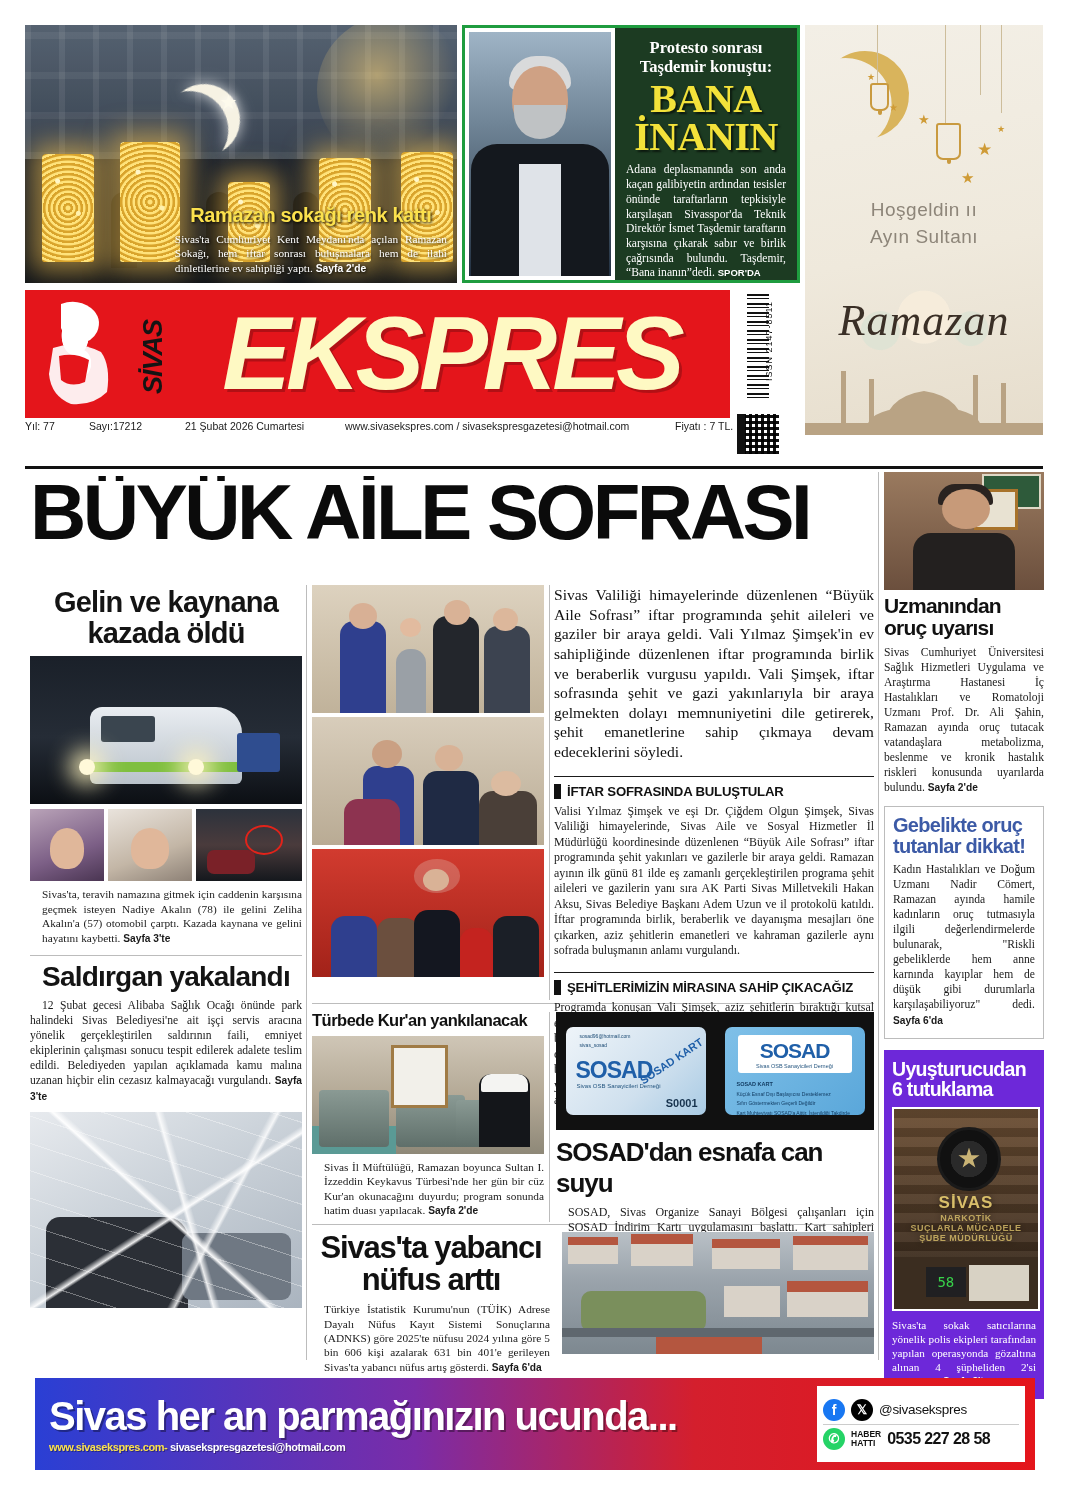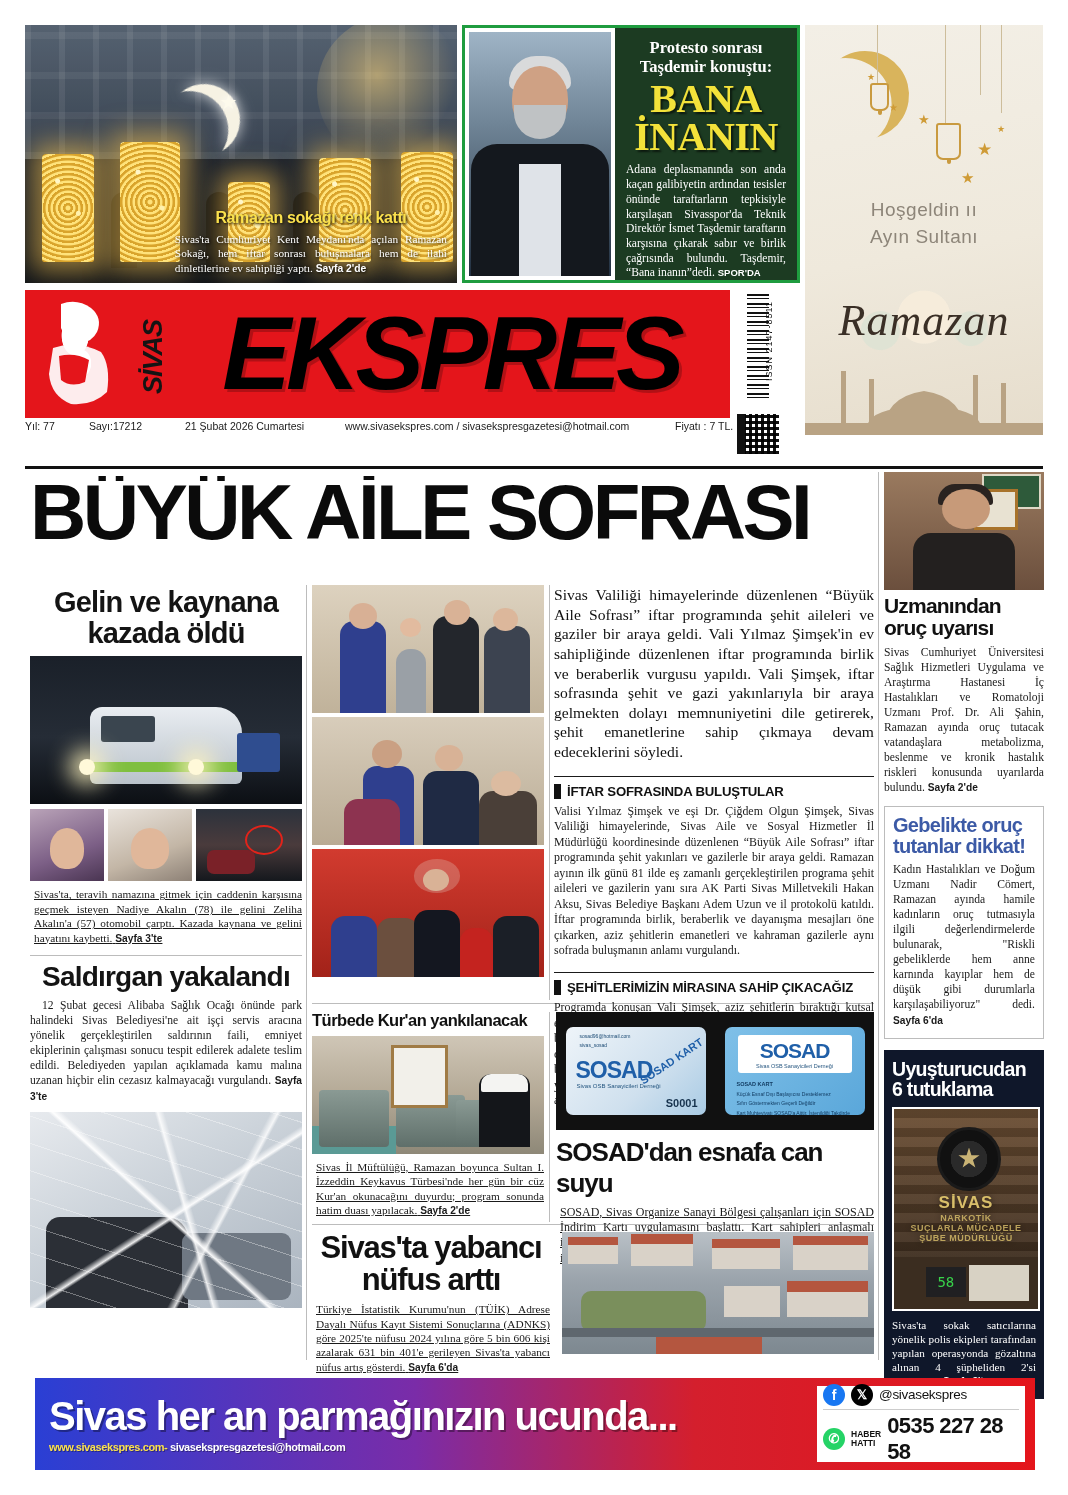--- a/index.html
+++ b/index.html
@@ -50,21 +50,21 @@
   }
   #ramazan-photo .silh{
     position:absolute;bottom:6%;width:26px;height:76px;border-radius:13px 13px 0 0;
     background:#0a0d12;
   }
   .photo-cap{
     position:absolute;right:10px;bottom:8px;width:63%;text-align:center;
   }
   .photo-cap h3{
     margin:0 0 5px 0;color:#fbe14d;font-family:"Liberation Sans",sans-serif;
-    font-weight:bold;font-size:16px;letter-spacing:-.4px;
+    font-weight:bold;font-size:20px;letter-spacing:-.4px;
     text-shadow:1px 1px 3px rgba(0,0,0,.95);
   }
   .photo-cap p{
     margin:0;color:#ffffff;font-size:11.3px;line-height:1.28;
     text-align:justify;text-shadow:1px 1px 3px rgba(0,0,0,.95);
   }
   .photo-cap p b{font-family:"Liberation Sans",sans-serif;font-size:10.3px;}
 
   
   #tasdemir-box{
@@ -174,21 +174,21 @@
     position:absolute;left:96px;top:22px;width:64px;height:90px;
     transform:rotate(-90deg);transform-origin:center;
     font-family:"Liberation Sans",sans-serif;font-weight:bold;font-style:italic;
     font-size:27px;color:#141414;letter-spacing:-1px;display:flex;
     align-items:center;justify-content:center;
   }
   #ekspres{
     position:absolute;left:152px;top:4px;width:548px;height:120px;
     display:flex;align-items:center;justify-content:center;
     font-family:"Liberation Sans",sans-serif;font-weight:bold;font-style:italic;
-    font-size:103px;color:#000000;letter-spacing:-5px;
+    font-size:103px;color:#fef9c3;letter-spacing:-5px;
     text-shadow:3px 3px 0 rgba(0,0,0,.22);
   }
   #issn-block{
     position:absolute;left:712px;top:0px;width:40px;height:120px;
   }
   #issn-block .bars{
     position:absolute;left:10px;top:4px;width:22px;height:106px;
     background:repeating-linear-gradient(180deg,#111 0 2px,#fff 2px 4px,#111 4px 5px,#fff 5px 9px);
   }
   #issn-block .lbl{
@@ -276,21 +276,21 @@
   }
   .tb3 .ring{
     position:absolute;right:18%;top:22%;width:34px;height:26px;
     border:2px solid #e2231a;border-radius:50%;
   }
   .tb3 .car{
     position:absolute;left:10%;bottom:10%;width:46%;height:34%;
     background:#7a2128;border-radius:7px;
   }
   .cap-text{
-    font-size:11.3px;line-height:1.27;text-align:justify;color:#1a1a1a;margin:6px 0 0 4px;text-decoration:underline;
+    font-size:11.3px;line-height:1.27;text-align:justify;color:#1a1a1a;margin:6px 0 0 12px;
   }
   .cap-text b{font-family:"Liberation Sans",sans-serif;font-size:10.2px;}
   #saldirgan-title{font-size:28px;padding:6px 0 6px 0;}
   #saldirgan-body{
     font-size:11.6px;line-height:1.3;text-align:justify;color:#1a1a1a;margin:0;
     text-indent:12px;
   }
   #saldirgan-body b{font-family:"Liberation Sans",sans-serif;font-size:10.2px;}
   #saldirgan-photo{
     position:relative;width:272px;height:196px;margin-top:8px;overflow:hidden;
@@ -367,21 +367,21 @@
   .side-body{font-size:11.6px;line-height:1.3;color:#1a1a1a;margin:0;text-align:justify;}
   .side-body b{font-family:"Liberation Sans",sans-serif;font-size:10.2px;}
   #gebelik-box{
     margin-top:11px;border:1px solid #bcbcbc;padding:8px 8px 10px 8px;
   }
   #gebelik-title{
     font-family:"Liberation Sans",sans-serif;font-weight:bold;font-size:20px;
     line-height:1.04;letter-spacing:-.7px;color:#3c5aa6;margin:0 0 5px 0;
   }
   #uyusturucu-box{
-    margin-top:11px;background:#0f172a;padding:9px 8px 10px 8px;color:#fff;
+    margin-top:11px;background:#6d28d9;padding:9px 8px 10px 8px;color:#fff;
   }
   #uyusturucu-title{
     font-family:"Liberation Sans",sans-serif;font-weight:bold;font-size:19.5px;
     line-height:1.05;letter-spacing:-.7px;color:#fff;margin:0 0 7px 0;
   }
   #uyusturucu-photo{
     position:relative;width:100%;height:200px;overflow:hidden;border:2px solid #fff;
     background:linear-gradient(180deg,#6b4e33 0%,#4b3725 56%,#2a1f16 100%);
   }
   #uyusturucu-photo .wood{
@@ -526,21 +526,21 @@
   }
   .ad-row{display:flex;align-items:center;gap:6px;}
   .ad-row + .ad-row{border-top:1px solid #ccc;padding-top:3px;}
   .sico{width:22px;height:22px;border-radius:50%;flex:none;display:flex;align-items:center;
     justify-content:center;color:#fff;font-family:"Liberation Sans",sans-serif;font-weight:bold;font-size:14px;}
   .fb{background:#1877f2;}
   .xx{background:#000;font-size:13px;}
   .wa{background:#25d366;font-size:13px;}
   .ad-handle{font-family:"Liberation Sans",sans-serif;font-size:13.5px;color:#111;letter-spacing:-.3px;}
   .ad-hat{font-family:"Liberation Sans",sans-serif;font-weight:bold;font-size:8.5px;color:#111;line-height:1.05;}
-  .ad-phone{font-family:"Liberation Sans",sans-serif;font-weight:bold;font-size:22px;color:#111;letter-spacing:-.6px;}
+  .ad-phone{font-family:"Liberation Sans",sans-serif;font-weight:bold;font-size:16px;color:#111;letter-spacing:-.6px;text-align:right;}
 </style>
 </head>
 <body>
 
 <div class="page">
 
   <div class="abs" id="top-strip">
 
     <div class="abs" id="ramazan-photo">
       <div class="bld"></div>

